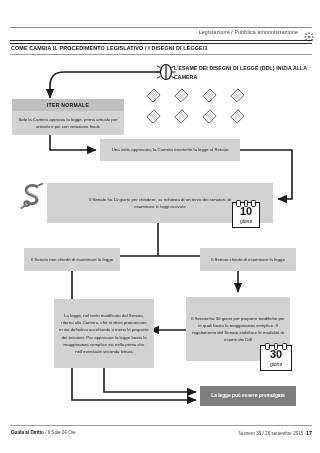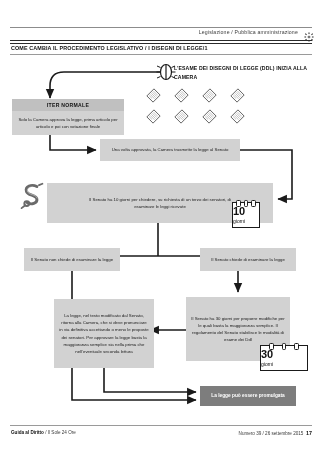--- a/index.html
+++ b/index.html
@@ -42,21 +42,21 @@
   }
 
   
   .headline{
     position:absolute;left:174px;top:64px;width:140px;
     font-size:5.15px;font-weight:bold;line-height:1.65;letter-spacing:.12px;color:#111;
   }
 
   
   .cal{position:absolute;box-sizing:border-box;background:#fff;border:.9px solid #1a1a1a;
-       display:flex;flex-direction:column;align-items:flex-start;justify-content:center;}
+       display:flex;flex-direction:column;align-items:center;justify-content:center;}
   .cal .num{font-size:11px;font-weight:bold;line-height:1;color:#111;}
   .cal .unit{font-size:5px;color:#111;margin-top:1.5px;}
   .cal .rings{position:absolute;top:-3.2px;left:0;right:0;height:6px;display:flex;
               justify-content:space-evenly;align-items:flex-start;}
   .cal .rings i{display:block;width:2.4px;height:5px;border:.8px solid #1a1a1a;border-radius:1.4px;background:#fff;}
 
   
   .lines{position:absolute;inset:0;pointer-events:none;}
 
   
@@ -294,21 +294,21 @@
     <div class="bdy">Il Senato chiede di esaminare la legge</div>
   </div>
 
   <div class="box" style="left:54px;top:299px;width:100px;height:69px;">
     <div class="bdy">La legge, nel testo modificato dal Senato, ritorna alla Camera, che si deve pronunciare in via definitiva accettando o meno le proposte dei senatori. Per approvare la legge basta la maggioranza semplice sia nella prima che nell’eventuale seconda lettura</div>
   </div>
 
   <div class="box" style="left:186px;top:297px;width:104px;height:64px;">
     <div class="bdy">Il Senato ha 30 giorni per proporre modifiche per le quali basta la maggioranza semplice. Il regolamento del Senato stabilisce le modalità di esame dei Ddl</div>
   </div>
-  <div class="cal" style="left:260px;top:345px;width:48px;height:26px;">
+  <div class="cal" style="left:260px;top:345px;width:32px;height:26px;">
     <span class="rings">
         <i></i>
         <i></i>
         <i></i>
       </span>
     <span class="num">30</span>
     <span class="unit">giorni</span>
   </div>
 
   <div class="box dark" style="left:200px;top:386px;width:96px;height:20px;">

